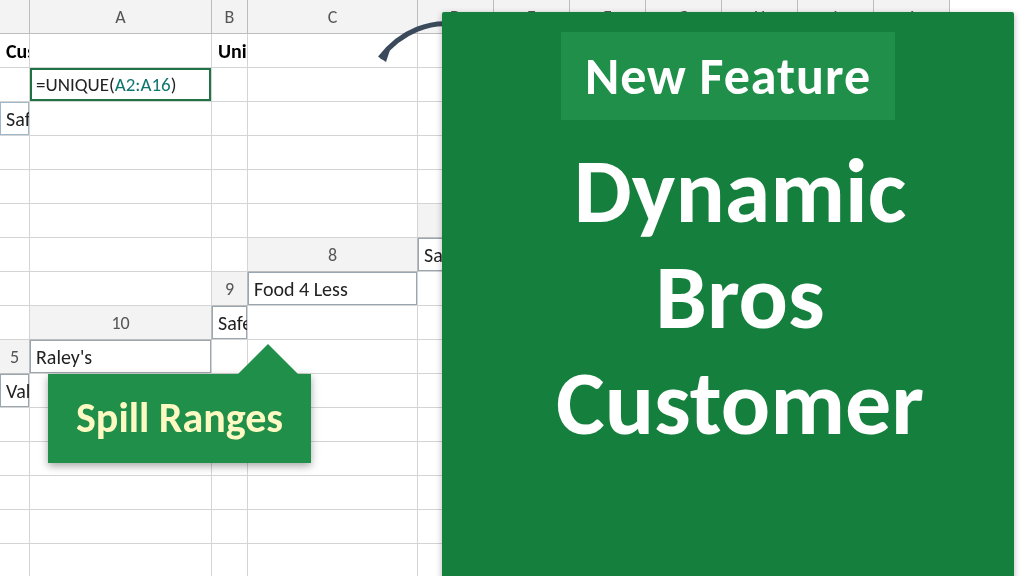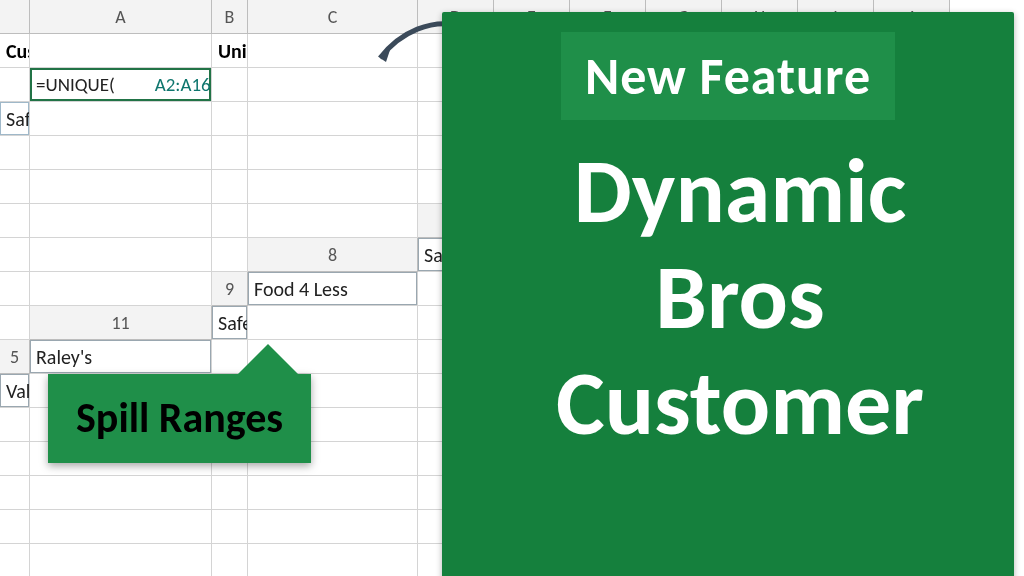--- a/index.html
+++ b/index.html
@@ -44,21 +44,20 @@
   }
   .spill-first {
     box-shadow: inset 0 0 0 2px #217346;
   }
   .spill {
     box-shadow: inset -1px -1px 0 0 #9fb8c9, inset 1px 1px 0 0 #9fb8c9;
   }
   .formula {
     font-size: 19px;
     overflow: visible;
-    gap: 40px;
   }
   .formula .ref { color: #0f766e; }
 
   
   .panel {
     position: absolute;
     right: 10px;
     top: 12px;
     width: 572px;
     height: 568px;
@@ -87,21 +86,21 @@
     margin-top: 18px;
     margin-left: 24px;
   }
 
   
   .callout {
     position: absolute;
     left: 48px;
     top: 374px;
     background: #1f8f49;
-    color: #000000;
+    color: #fef9c3;
     font-weight: 700;
     font-size: 42px;
     padding: 18px 28px 20px 28px;
     box-shadow: 0 3px 8px rgba(0,0,0,.35);
   }
   .callout::before {
     content: "";
     position: absolute;
     top: -30px;
     left: 186px;
@@ -222,21 +221,21 @@
     <div class="cell rowhdr">9</div>
     <div class="cell sel-range">Food 4 Less</div>
     <div class="cell "></div>
     <div class="cell spill">Stater Bros</div>
     <div class="cell "></div>
     <div class="cell "></div>
     <div class="cell "></div>
     <div class="cell "></div>
     <div class="cell "></div>
     <div class="cell "></div>
-    <div class="cell rowhdr">11</div>
+    <div class="cell rowhdr">10</div>
     <div class="cell sel-range">Safeway</div>
     <div class="cell "></div>
     <div class="cell "></div>
     <div class="cell "></div>
     <div class="cell "></div>
     <div class="cell "></div>
     <div class="cell "></div>
     <div class="cell "></div>
     <div class="cell "></div>
     <div class="cell rowhdr">5</div>

